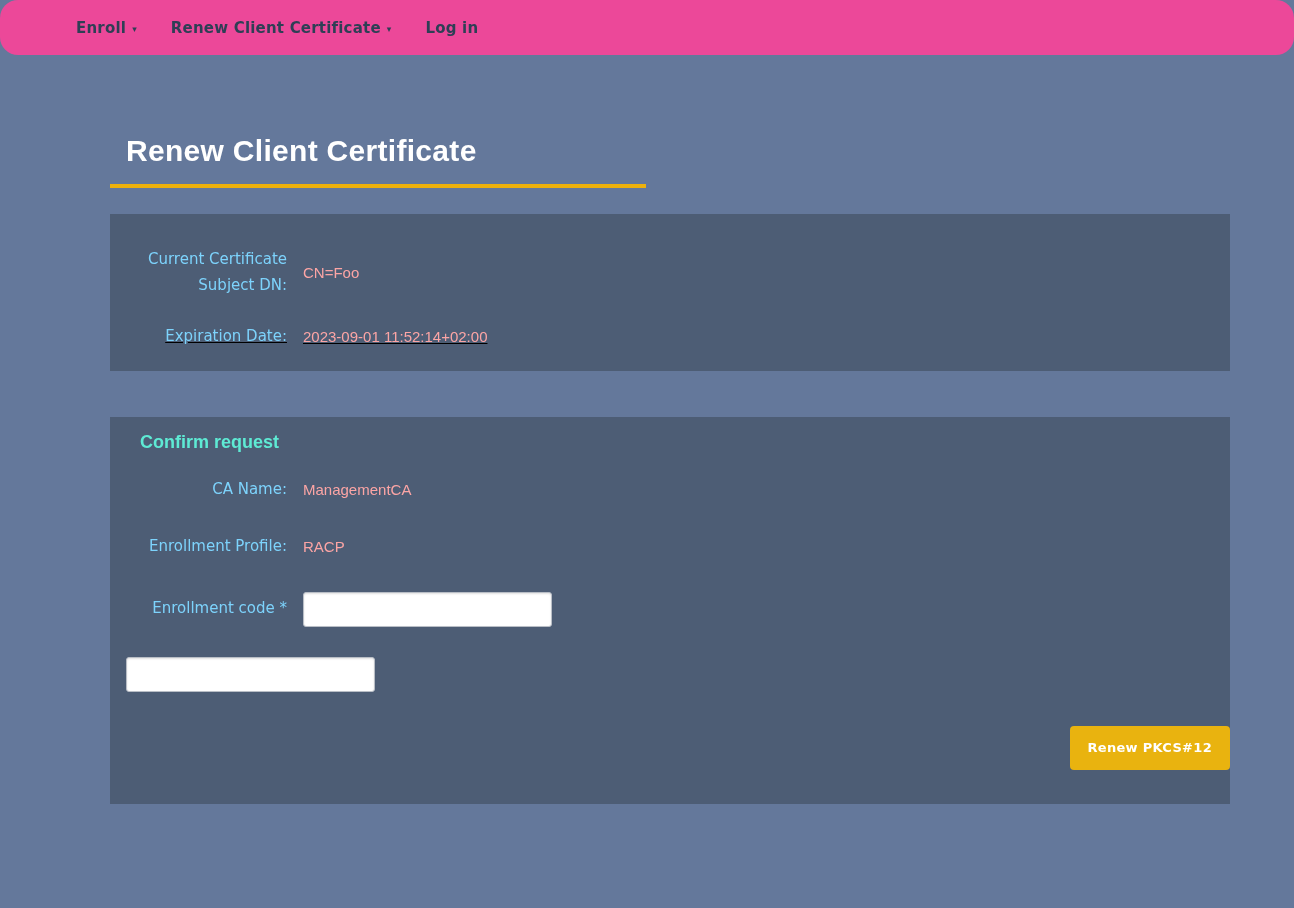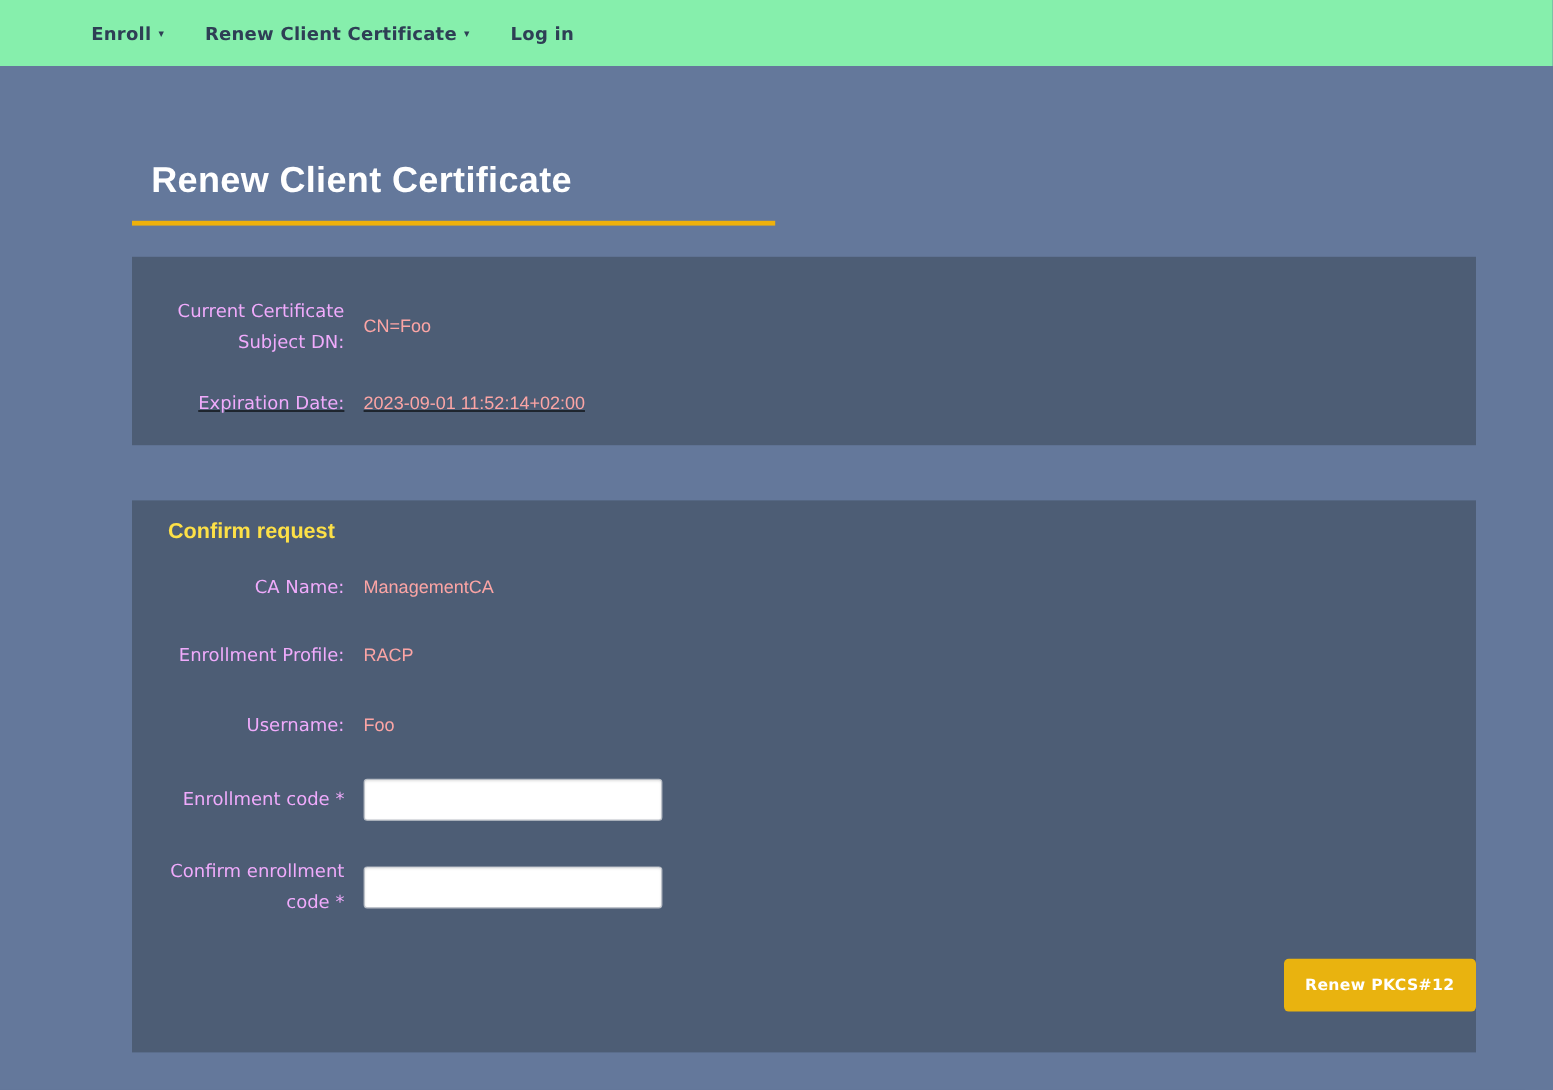--- a/index.html
+++ b/index.html
@@ -7,23 +7,24 @@
   body {
     width: 1294px; height: 908px;
     background: #64789b;
     font-family: "DejaVu Sans", sans-serif;
     overflow: hidden;
   }
 
   
   .navbar {
     height: 55px;
-    background: #86efac;
+    background: #ec4899;
     display: flex;
     padding-left: 76px;
+    border-radius: 18px;
   }
   .nav-item {
     display: flex;
     align-items: center;
     font-weight: bold;
     font-size: 15px;
     color: #2e3f55;
     margin-right: 34px;
     cursor: pointer;
     letter-spacing: 0.2px;
@@ -63,31 +64,31 @@
   }
   .panel-confirm {
     margin-top: 46px;
     padding: 15px 0 34px 0;
   }
   .panel-heading {
     margin: 0 0 0 30px;
     font-family: "Liberation Sans", sans-serif;
     font-size: 18px;
     font-weight: bold;
-    color: #fde047;
+    color: #5eead4;
   }
 
   .info-row {
     display: flex;
     align-items: center;
   }
   .info-label {
     width: 177px;
     text-align: right;
-    color: #f0abfc;
+    color: #7dd3fc;
     font-size: 15px;
     line-height: 1.7;
     flex-shrink: 0;
   }
   .info-value {
     margin-left: 16px;
     color: #fca5a5;
     font-family: "Liberation Sans", sans-serif;
     font-size: 15px;
   }
@@ -171,31 +172,26 @@
 
   <div class="confirm-rows">
     <div class="info-row">
       <div class="info-label">CA Name:</div>
       <div class="info-value">ManagementCA</div>
     </div>
     <div class="info-row">
       <div class="info-label">Enrollment Profile:</div>
       <div class="info-value">RACP</div>
     </div>
-    <div class="info-row">
-      <div class="info-label">Username:</div>
-      <div class="info-value">Foo</div>
-    </div>
 
     <div class="input-row">
       <div class="info-label">Enrollment code *</div>
       <input type="password" class="code-input" value="" style="">
     </div>
     <div class="input-row">
-      <div class="info-label">Confirm enrollment code *</div>
       <input type="password" class="code-input" value="" style="">
     </div>
 
     <div class="button-row">
       <button class="submit-btn">Renew PKCS#12</button>
     </div>
   </div>
 </div>
 
 </body></html>

